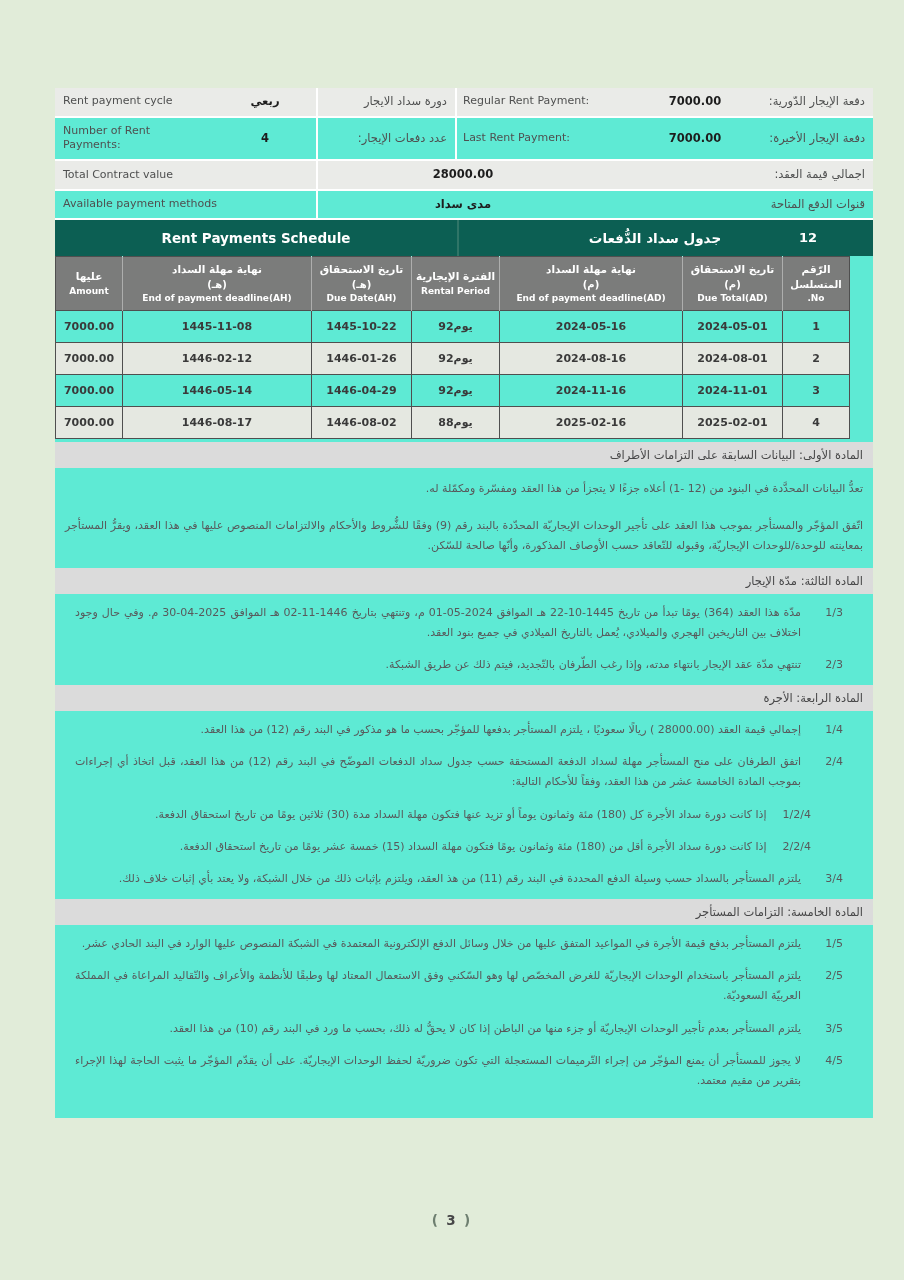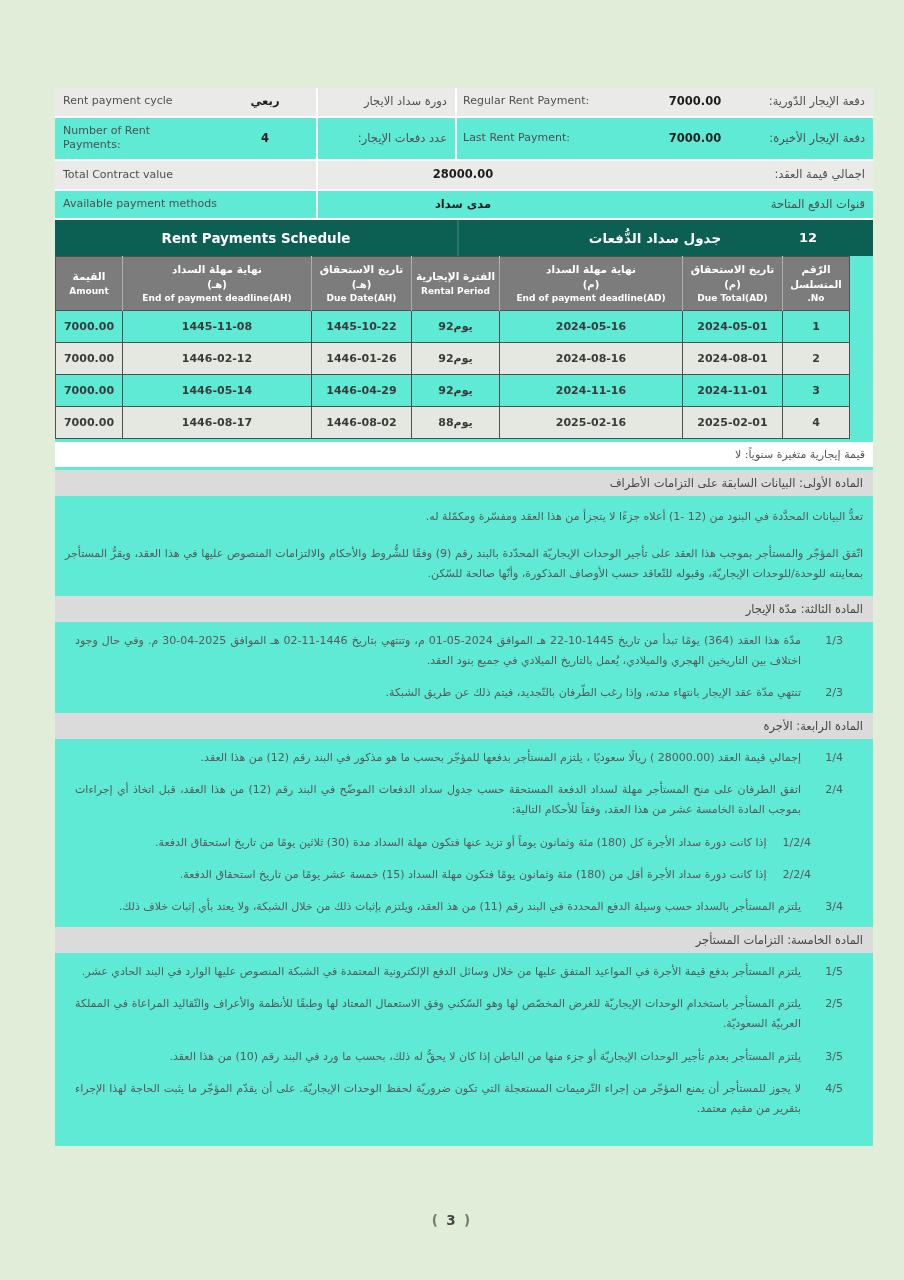--- a/index.html
+++ b/index.html
@@ -152,21 +152,21 @@
             <div class="h-ar" dir="rtl">تاريخ الاستحقاق</div>
             <div class="h-sub" dir="rtl">(هـ)</div>
             <div class="h-en" dir="ltr">Due Date(AH)</div>
           </th>
           <th>
             <div class="h-ar" dir="rtl">نهاية مهلة السداد</div>
             <div class="h-sub" dir="rtl">(هـ)</div>
             <div class="h-en" dir="ltr">End of payment deadline(AH)</div>
           </th>
           <th>
-            <div class="h-ar" dir="rtl">القيمة</div>
+            <div class="h-ar" dir="rtl">عليها</div>
             <div class="h-en" dir="ltr">Amount</div>
           </th>
         </tr>
       </thead>
     <tbody>
         <tr>
           <td>1</td>
           <td>2024-05-01</td>
           <td>2024-05-16</td>
           <td>يوم92</td>
@@ -197,21 +197,20 @@
           <td>2025-02-01</td>
           <td>2025-02-16</td>
           <td>يوم88</td>
           <td>1446-08-02</td>
           <td>1446-08-17</td>
           <td>7000.00</td>
         </tr>
       </tbody>
   </table>
 
-  <div class="note">قيمة إيجارية متغيرة سنوياً: لا</div>
 
 
   <div class="articles">
       <div class="article-title" dir="rtl">المادة الأولى: البيانات السابقة على التزامات الأطراف</div>
       <div class="article-p" dir="rtl">تعدُّ البيانات المحدَّدة في البنود من ⁦(1- 12)⁩ أعلاه جزءًا لا يتجزأ من هذا العقد ومفسّرة ومكمّلة له.</div>
       <div class="article-p" dir="rtl">اتّفق المؤجّر والمستأجر بموجب هذا العقد على تأجير الوحدات الإيجاريّة المحدّدة بالبند رقم (9) وفقًا للشُّروط والأحكام والالتزامات المنصوص عليها في هذا العقد، ويقرُّ المستأجر بمعاينته للوحدة/للوحدات الإيجاريّة، وقبوله للتّعاقد حسب الأوصاف المذكورة، وأنّها صالحة للسّكن.</div>
       <div class="article-title" dir="rtl">المادة الثالثة: مدّة الإيجار</div>
       <div class="clause" dir="rtl">
         <span class="c-num">1/3</span>
         <div class="c-text">مدّة هذا العقد (364) يومًا تبدأ من تاريخ ⁦22-10-1445⁩ هـ الموافق ⁦01-05-2024⁩ م، وتنتهي بتاريخ ⁦02-11-1446⁩ هـ الموافق ⁦30-04-2025⁩ م. وفي حال وجود اختلاف بين التاريخين الهجري والميلادي، يُعمل بالتاريخ الميلادي في جميع بنود العقد.</div>

